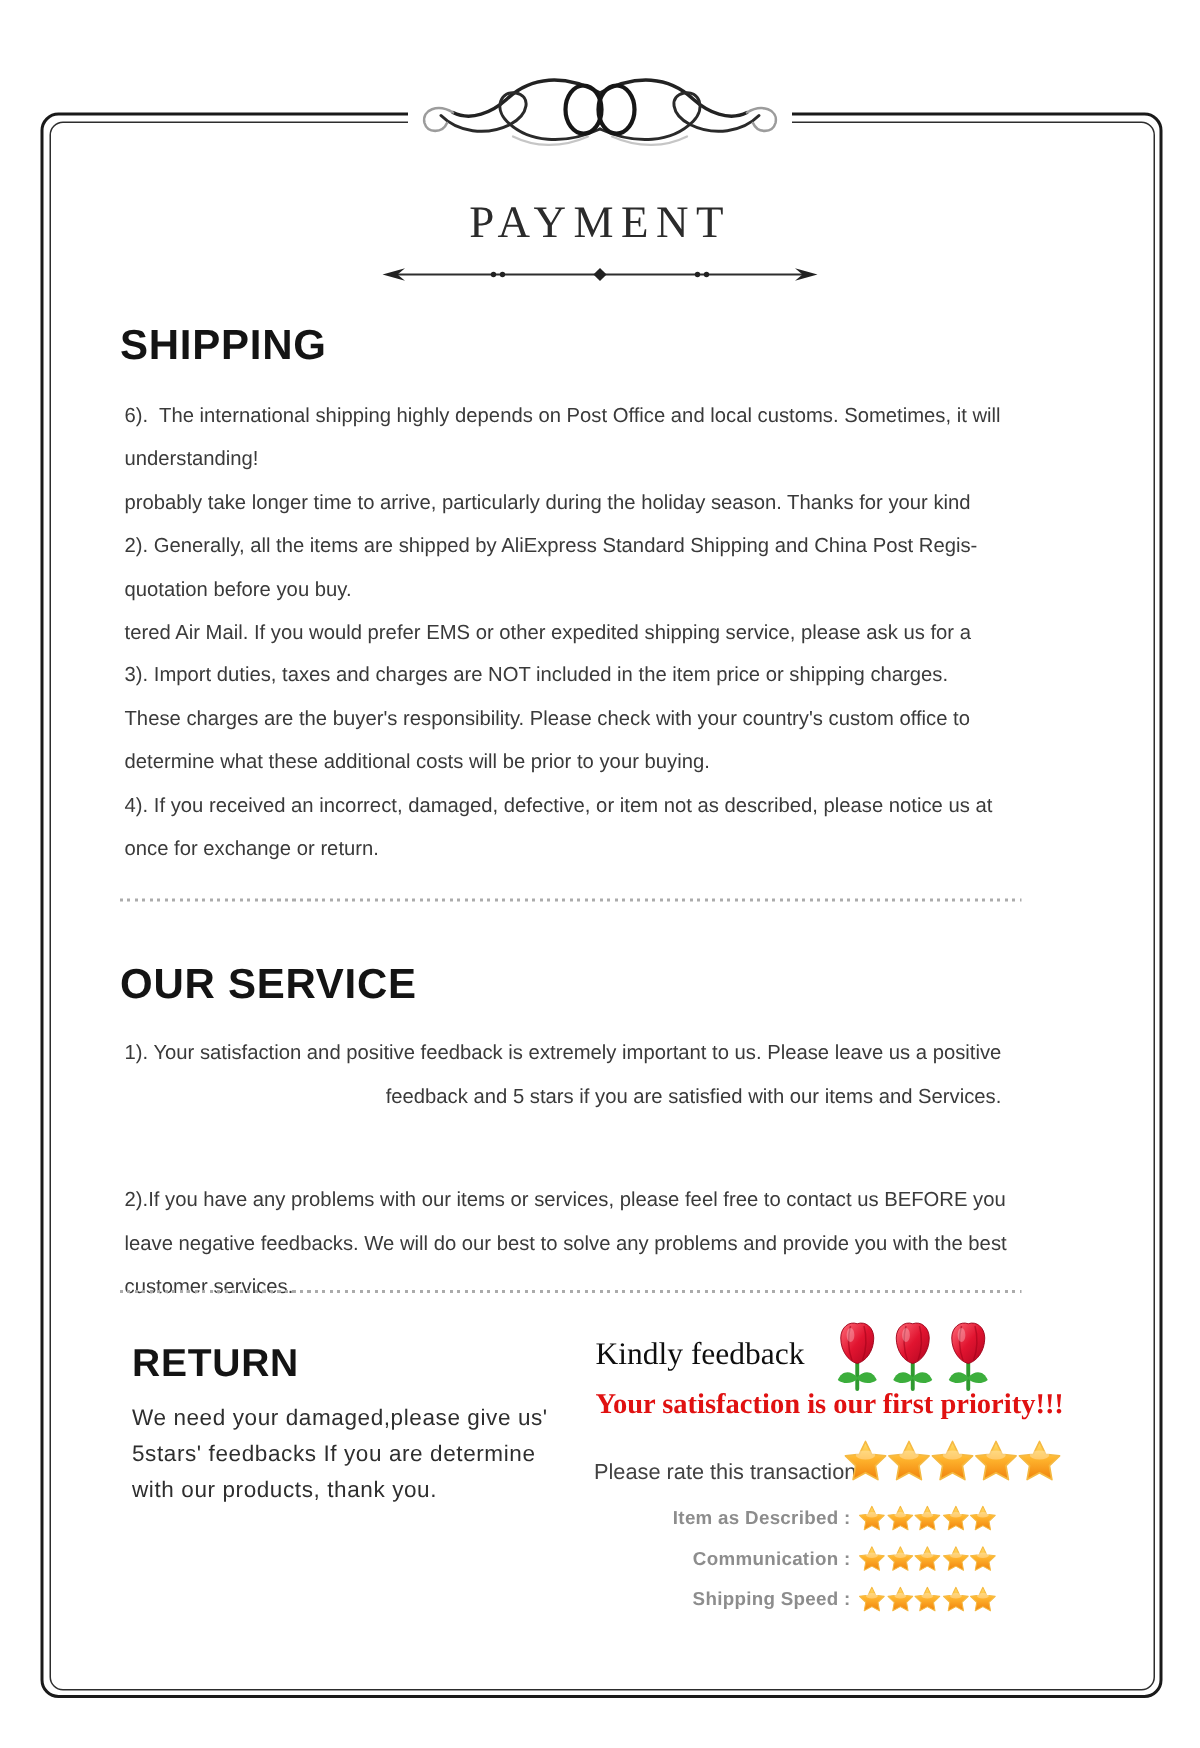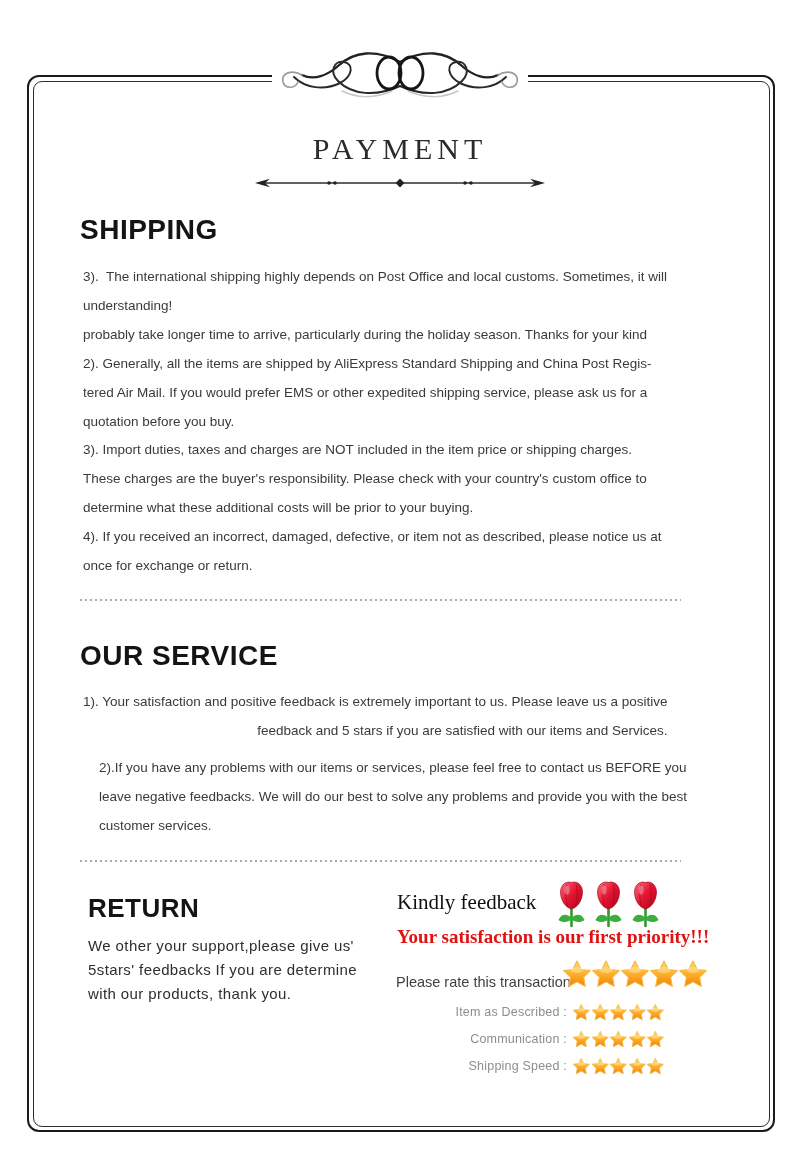--- a/index.html
+++ b/index.html
@@ -26,21 +26,21 @@
                  width:292px;height:14px;}
 
   .sec-heading{position:absolute;font-weight:bold;color:#141414;letter-spacing:0.5px;line-height:1;}
   .h-shipping{left:80px;top:216px;font-size:28px;}
   .h-service{left:80px;top:642px;font-size:28px;}
   .h-return{left:88px;top:895px;font-size:26px;}
 
   .para{position:absolute;left:83px;font-size:13.5px;line-height:29px;color:#3a3a3a;}
   .para .line{white-space:pre;}
   .p1{top:262px;} .p2{top:349px;} .p3{top:435px;} .p4{top:522px;}
-  .sp1{top:687px;text-align:right;} .sp2{top:753px;margin-left:16px;}
+  .sp1{top:687px;text-align:right;} .sp2{top:785px;}
 
   .divider{position:absolute;left:80px;width:601px;height:2px;
            background-image:repeating-linear-gradient(90deg,#ababab 0 2px,transparent 2px 5px);}
   .divider-1{top:599px;} .divider-2{top:860px;}
 
   .return-text{position:absolute;left:88px;top:934px;font-size:15px;line-height:24px;
                letter-spacing:0.4px;color:#2e2e2e;}
   .return-text .line{white-space:pre;}
 
   
@@ -49,21 +49,21 @@
   .roses{position:absolute;left:551px;top:880px;display:flex;align-items:flex-start;}
   .icon-rose{width:33px;height:50px;margin-left:4px;}
   .fb-tagline{position:absolute;left:397px;top:926px;font-family:"Liberation Serif",serif;
               font-weight:bold;font-size:19px;color:#e01111;white-space:pre;}
   .rate-prompt{position:absolute;left:396px;top:974px;font-size:14.5px;color:#414141;}
   .big-stars{position:absolute;left:562px;top:959px;display:flex;}
   .big-stars .icon-star{width:30px;height:30px;margin-right:-1px;}
 
   .rating-row{position:absolute;left:397px;width:300px;height:20px;display:flex;align-items:center;}
   .r1{top:1002px;} .r2{top:1029px;} .r3{top:1056px;}
-  .rating-label{width:170px;text-align:right;font-size:12.5px;color:#8d8d8d;letter-spacing:0.2px;}
+  .rating-label{width:170px;text-align:right;font-size:12.5px;color:#8d8d8d;letter-spacing:0.2px;font-weight:bold;}
   .row-stars{display:flex;margin-left:5px;}
   .row-stars .icon-star{width:18.5px;height:18.5px;margin-right:0;}
 </style>
 </head>
 <body>
 
 <svg width="0" height="0" style="position:absolute">
   <defs>
     <linearGradient id="star-grad" x1="0" y1="0" x2="0" y2="1">
       <stop offset="0" stop-color="#ffdf6b"></stop>
@@ -121,28 +121,28 @@
     <path d="M291,7 L276,2.8 L281,7 L276,11.2 Z" fill="#222222"></path>
     <path d="M146,2.6 L150.4,7 L146,11.4 L141.6,7 Z" fill="#222222"></path>
     <circle cx="75" cy="7" r="1.8" fill="#222222"></circle>
       <circle cx="81" cy="7" r="1.8" fill="#222222"></circle>
     <circle cx="211" cy="7" r="1.8" fill="#222222"></circle>
       <circle cx="217" cy="7" r="1.8" fill="#222222"></circle>
   </svg>
 
   <div class="sec-heading h-shipping">SHIPPING</div>
   <div class="para p1">
-    <div class="line">3).  The international shipping highly depends on Post Office and local customs. Sometimes, it will</div>
+    <div class="line">6).  The international shipping highly depends on Post Office and local customs. Sometimes, it will</div>
     <div class="line">understanding!</div>
     <div class="line">probably take longer time to arrive, particularly during the holiday season. Thanks for your kind</div>
   </div>
   <div class="para p2">
     <div class="line">2). Generally, all the items are shipped by AliExpress Standard Shipping and China Post Regis-</div>
+    <div class="line">quotation before you buy.</div>
     <div class="line">tered Air Mail. If you would prefer EMS or other expedited shipping service, please ask us for a</div>
-    <div class="line">quotation before you buy.</div>
   </div>
   <div class="para p3">
     <div class="line">3). Import duties, taxes and charges are NOT included in the item price or shipping charges.</div>
     <div class="line">These charges are the buyer's responsibility. Please check with your country's custom office to</div>
     <div class="line">determine what these additional costs will be prior to your buying.</div>
   </div>
   <div class="para p4">
     <div class="line">4). If you received an incorrect, damaged, defective, or item not as described, please notice us at</div>
     <div class="line">once for exchange or return.</div>
   </div>
@@ -157,21 +157,21 @@
   <div class="para sp2">
     <div class="line">2).If you have any problems with our items or services, please feel free to contact us BEFORE you</div>
     <div class="line">leave negative feedbacks. We will do our best to solve any problems and provide you with the best</div>
     <div class="line">customer services.</div>
   </div>
 
   <div class="divider divider-2"></div>
 
   <div class="sec-heading h-return">RETURN</div>
   <div class="return-text">
-    <div class="line">We other your support,please give us'</div>
+    <div class="line">We need your damaged,please give us'</div>
     <div class="line">5stars' feedbacks If you are determine</div>
     <div class="line">with our products, thank you.</div>
   </div>
 
   <div class="fb-title">Kindly feedback</div>
   <div class="roses">
       <svg class="icon-rose">
         <use href="#rose-sym"></use>
       </svg>
       <svg class="icon-rose">

